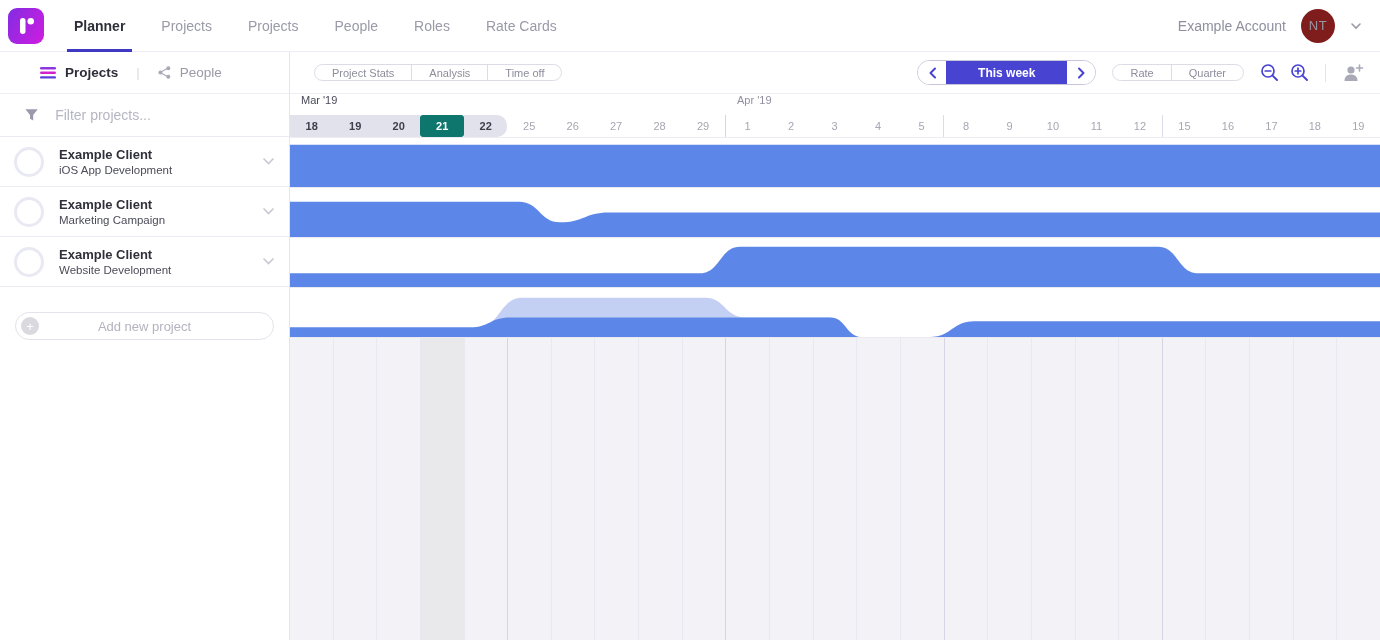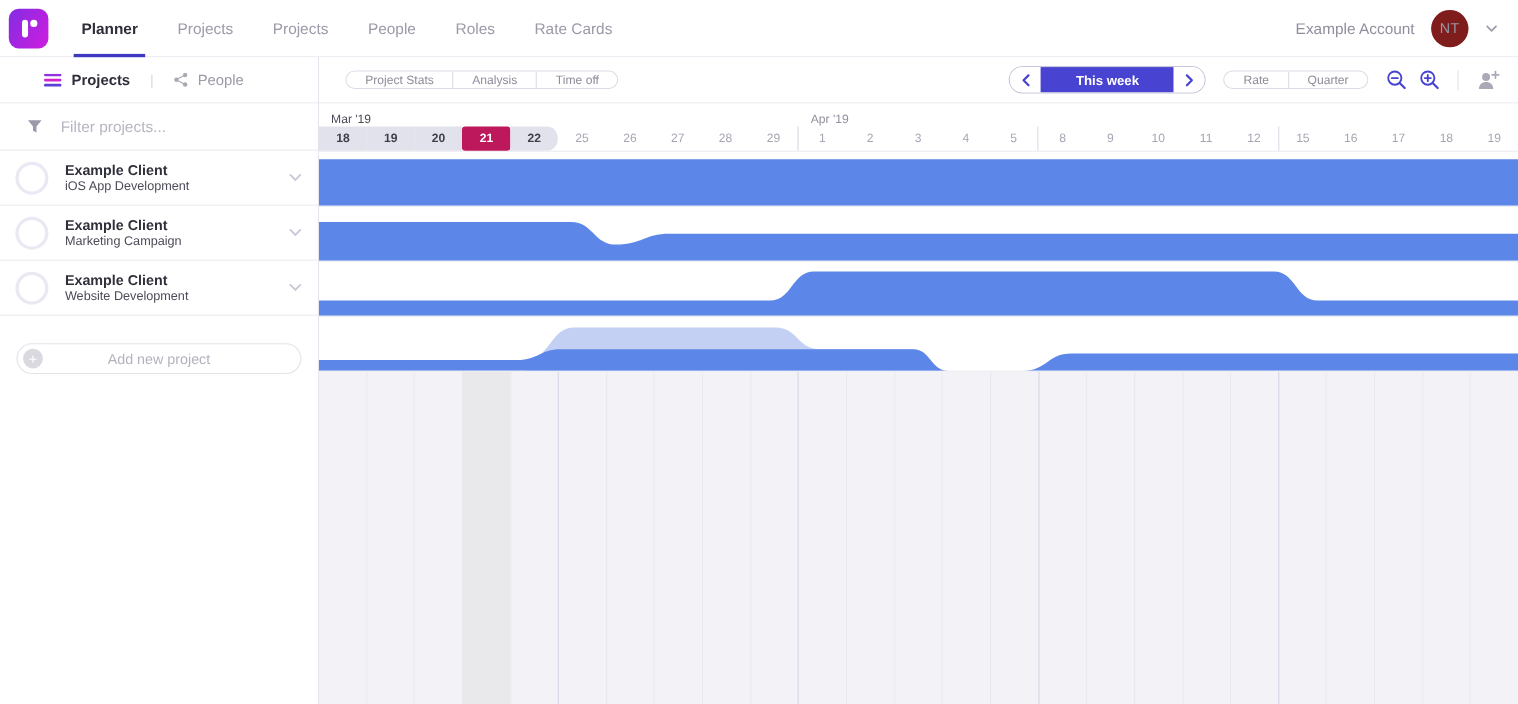--- a/index.html
+++ b/index.html
@@ -72,29 +72,29 @@
   .add-row { padding:25px 15px; }
   .add-btn { height:28px; width:100%; border:1px solid #e3e3ea; border-radius:15px;
     background:#fff; display:flex; align-items:center; justify-content:center;
     position:relative; color:#b3b3bf; font-size:13px; cursor:pointer; }
   .add-plus { position:absolute; left:5px; top:4px; width:18px; height:18px;
     border-radius:50%; background:#d9d9df; color:#fff; font-size:13px;
     display:flex; align-items:center; justify-content:center; line-height:1; }
 
   
   .timeline-header { height:44px; border-bottom:1px solid #ececf2; }
-  .month-row { height:21px; display:flex; align-items:flex-end; font-size:11px; }
+  .month-row { height:21px; display:flex; align-items:flex-start; font-size:11px; }
   .m-mar { width:40%; padding-left:11px; color:#4a4a58; }
   .m-apr { flex:1; padding-left:11px; color:#9090a0; }
   .date-row { height:22px; display:flex; }
   .date-cell { flex:1; display:flex; align-items:center; justify-content:center;
     font-size:11px; color:#a6a6b4; cursor:pointer; }
   .date-cell.cw { background:#e2e2ed; color:#3e3e4b; font-weight:bold; }
   .date-cell.cw-end { border-radius:0 10px 10px 0; }
-  .date-cell.today { background:#be185d; color:#fff; border-radius:3px;
+  .date-cell.today { background:#0f766e; color:#fff; border-radius:3px;
     font-weight:bold; }
   .date-cell.month-sep { border-left:1px solid #d6d6e2; }
   .date-cell.week-sep { border-left:1px solid #dcdce6; }
 
   .chart-rows { height:200px; }
   .chart-row { height:50px; border-bottom:1px solid #eaeaf0; }
   .chart-row svg { display:block; width:100%; height:100%; }
 
   .grid { flex:1; display:flex; }
   .gcol { flex:1; background:#f3f3f7; border-left:1px solid #e8e8f0; }

